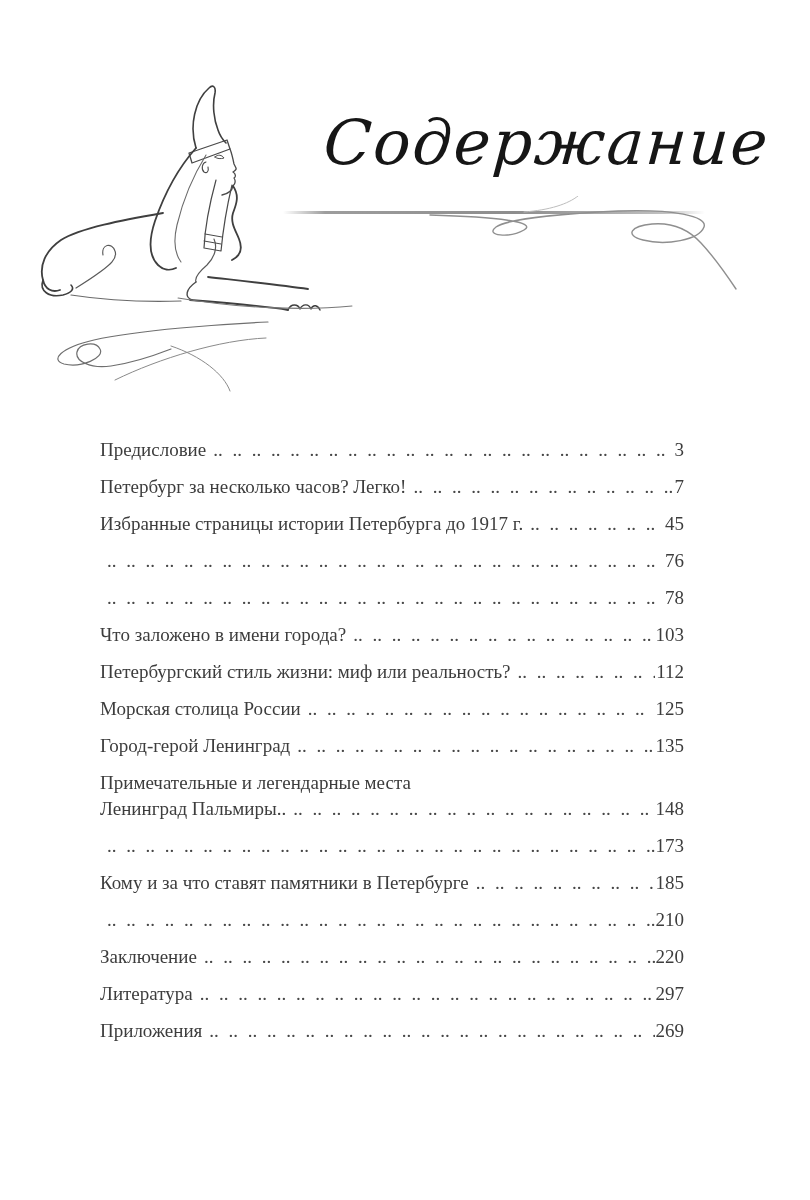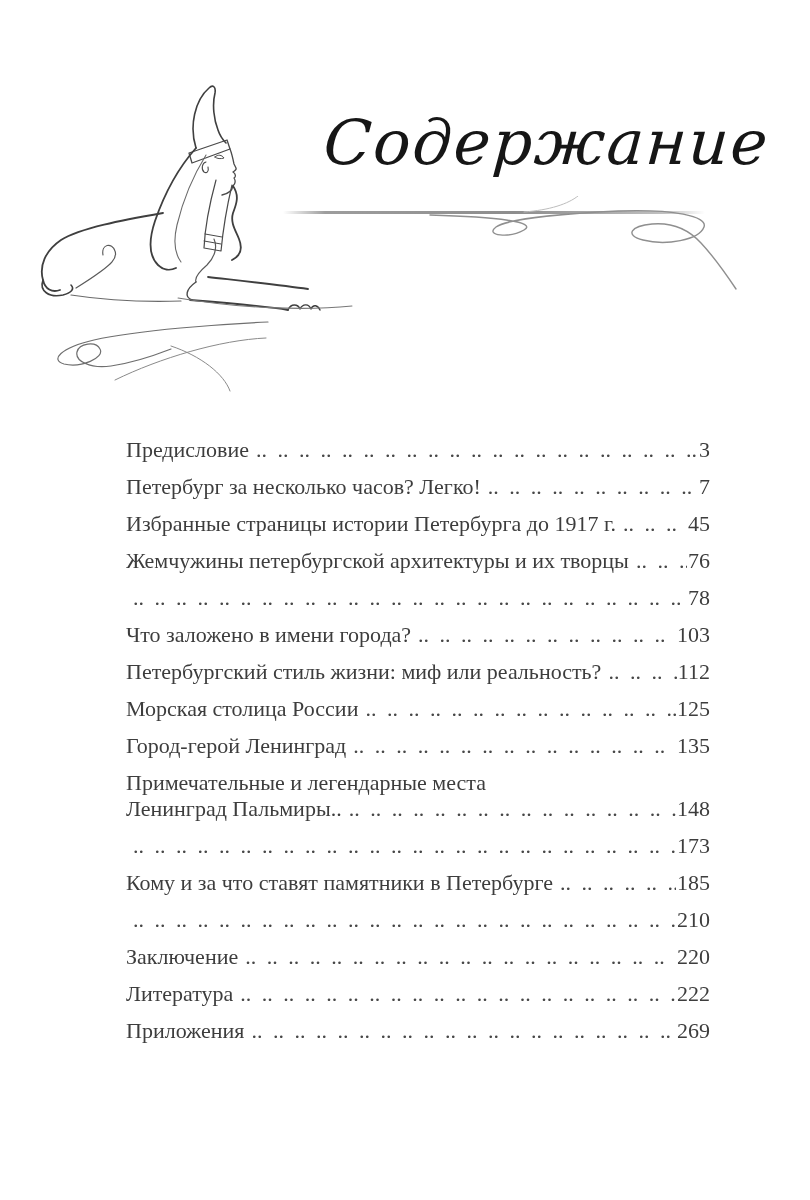--- a/index.html
+++ b/index.html
@@ -54,24 +54,24 @@
     position: absolute;
     left: 428px;
     top: 196px;
     width: 345px;
     height: 115px;
   }
 
   
   .toc {
     position: absolute;
-    left: 126px;
+    left: 100px;
     top: 437px;
     width: 584px;
-    font-size: 22px;
+    font-size: 19px;
     color: #3d3d3d;
   }
   .toc-entry { margin-bottom: 11px; }
   .toc-line {
     display: flex;
     align-items: baseline;
     line-height: 26px;
     white-space: nowrap;
   }
   .toc-line .t { flex: 0 0 auto; }
@@ -160,21 +160,20 @@
       </div>
       <div class="toc-entry">
         <div class="toc-line">
           <span class="t">Избранные страницы истории Петербурга до 1917 г.</span>
           <span class="leader">.. .. .. .. .. .. .. .. .. .. .. .. .. .. .. .. .. .. .. .. .. .. .. .. .. .. .. .. .. .. .. .. .. .. .. .. .. .. .. .. .. .. .. .. .. </span>
           <span class="pg">45</span>
         </div>
       </div>
       <div class="toc-entry">
         <div class="toc-line">
-          <span class="t">Жемчужины петербургской архитектуры и их творцы</span>
           <span class="leader">.. .. .. .. .. .. .. .. .. .. .. .. .. .. .. .. .. .. .. .. .. .. .. .. .. .. .. .. .. .. .. .. .. .. .. .. .. .. .. .. .. .. .. .. .. </span>
           <span class="pg">76</span>
         </div>
       </div>
       <div class="toc-entry">
         <div class="toc-line">
           <span class="leader">.. .. .. .. .. .. .. .. .. .. .. .. .. .. .. .. .. .. .. .. .. .. .. .. .. .. .. .. .. .. .. .. .. .. .. .. .. .. .. .. .. .. .. .. .. </span>
           <span class="pg">78</span>
         </div>
       </div>
@@ -239,21 +238,21 @@
         <div class="toc-line">
           <span class="t">Заключение</span>
           <span class="leader">.. .. .. .. .. .. .. .. .. .. .. .. .. .. .. .. .. .. .. .. .. .. .. .. .. .. .. .. .. .. .. .. .. .. .. .. .. .. .. .. .. .. .. .. .. </span>
           <span class="pg">220</span>
         </div>
       </div>
       <div class="toc-entry">
         <div class="toc-line">
           <span class="t">Литература</span>
           <span class="leader">.. .. .. .. .. .. .. .. .. .. .. .. .. .. .. .. .. .. .. .. .. .. .. .. .. .. .. .. .. .. .. .. .. .. .. .. .. .. .. .. .. .. .. .. .. </span>
-          <span class="pg">222</span>
+          <span class="pg">297</span>
         </div>
       </div>
       <div class="toc-entry">
         <div class="toc-line">
           <span class="t">Приложения</span>
           <span class="leader">.. .. .. .. .. .. .. .. .. .. .. .. .. .. .. .. .. .. .. .. .. .. .. .. .. .. .. .. .. .. .. .. .. .. .. .. .. .. .. .. .. .. .. .. .. </span>
           <span class="pg">269</span>
         </div>
       </div>
     </div>

